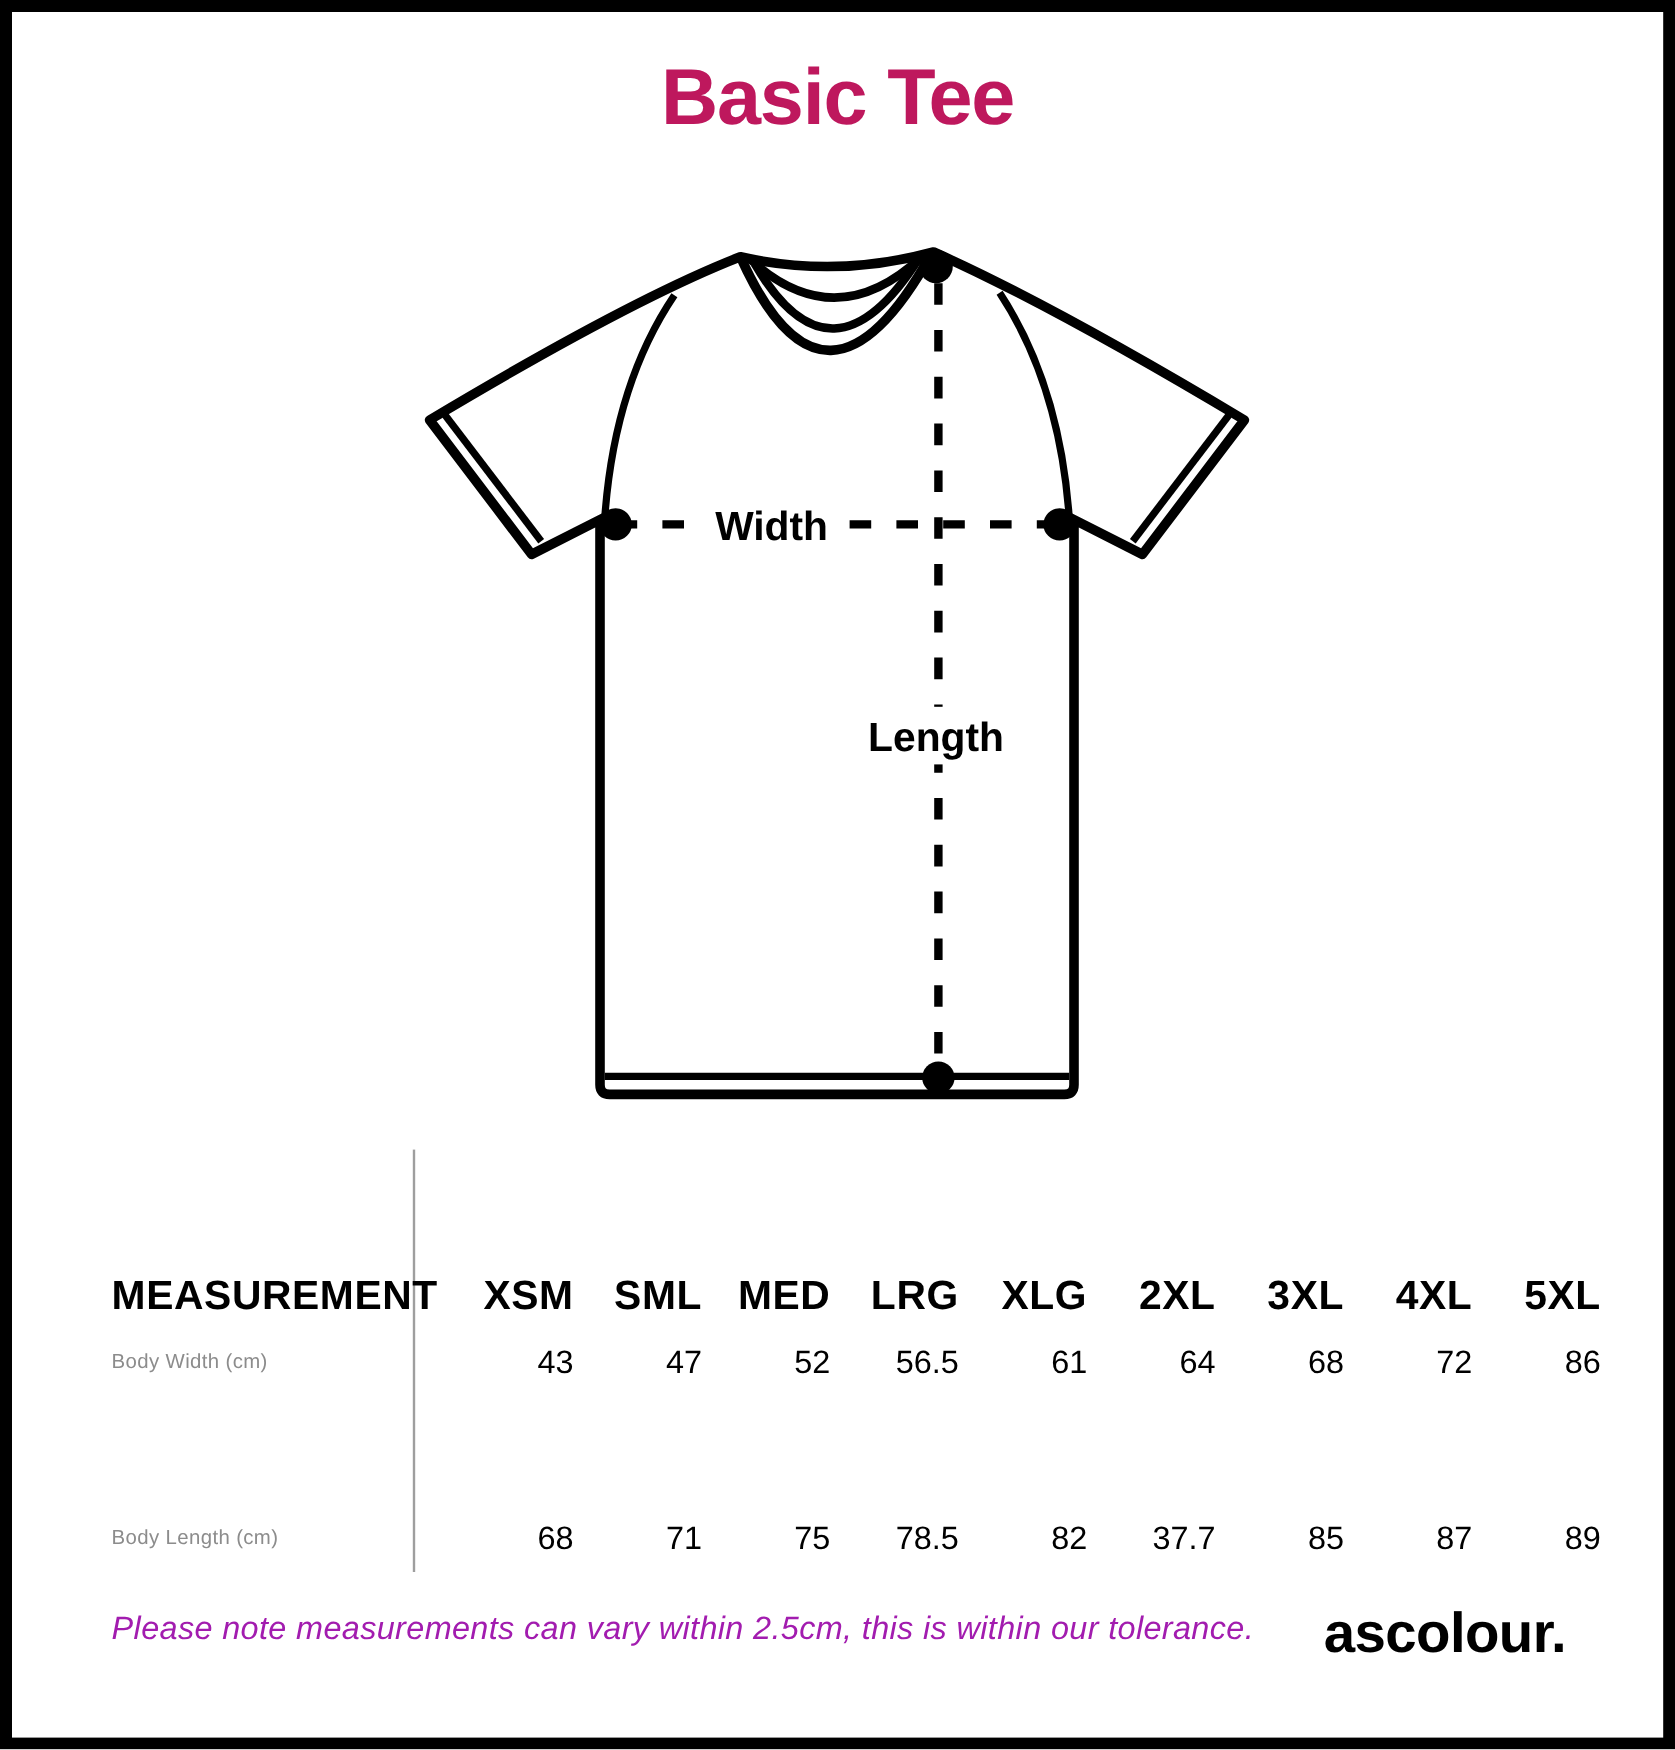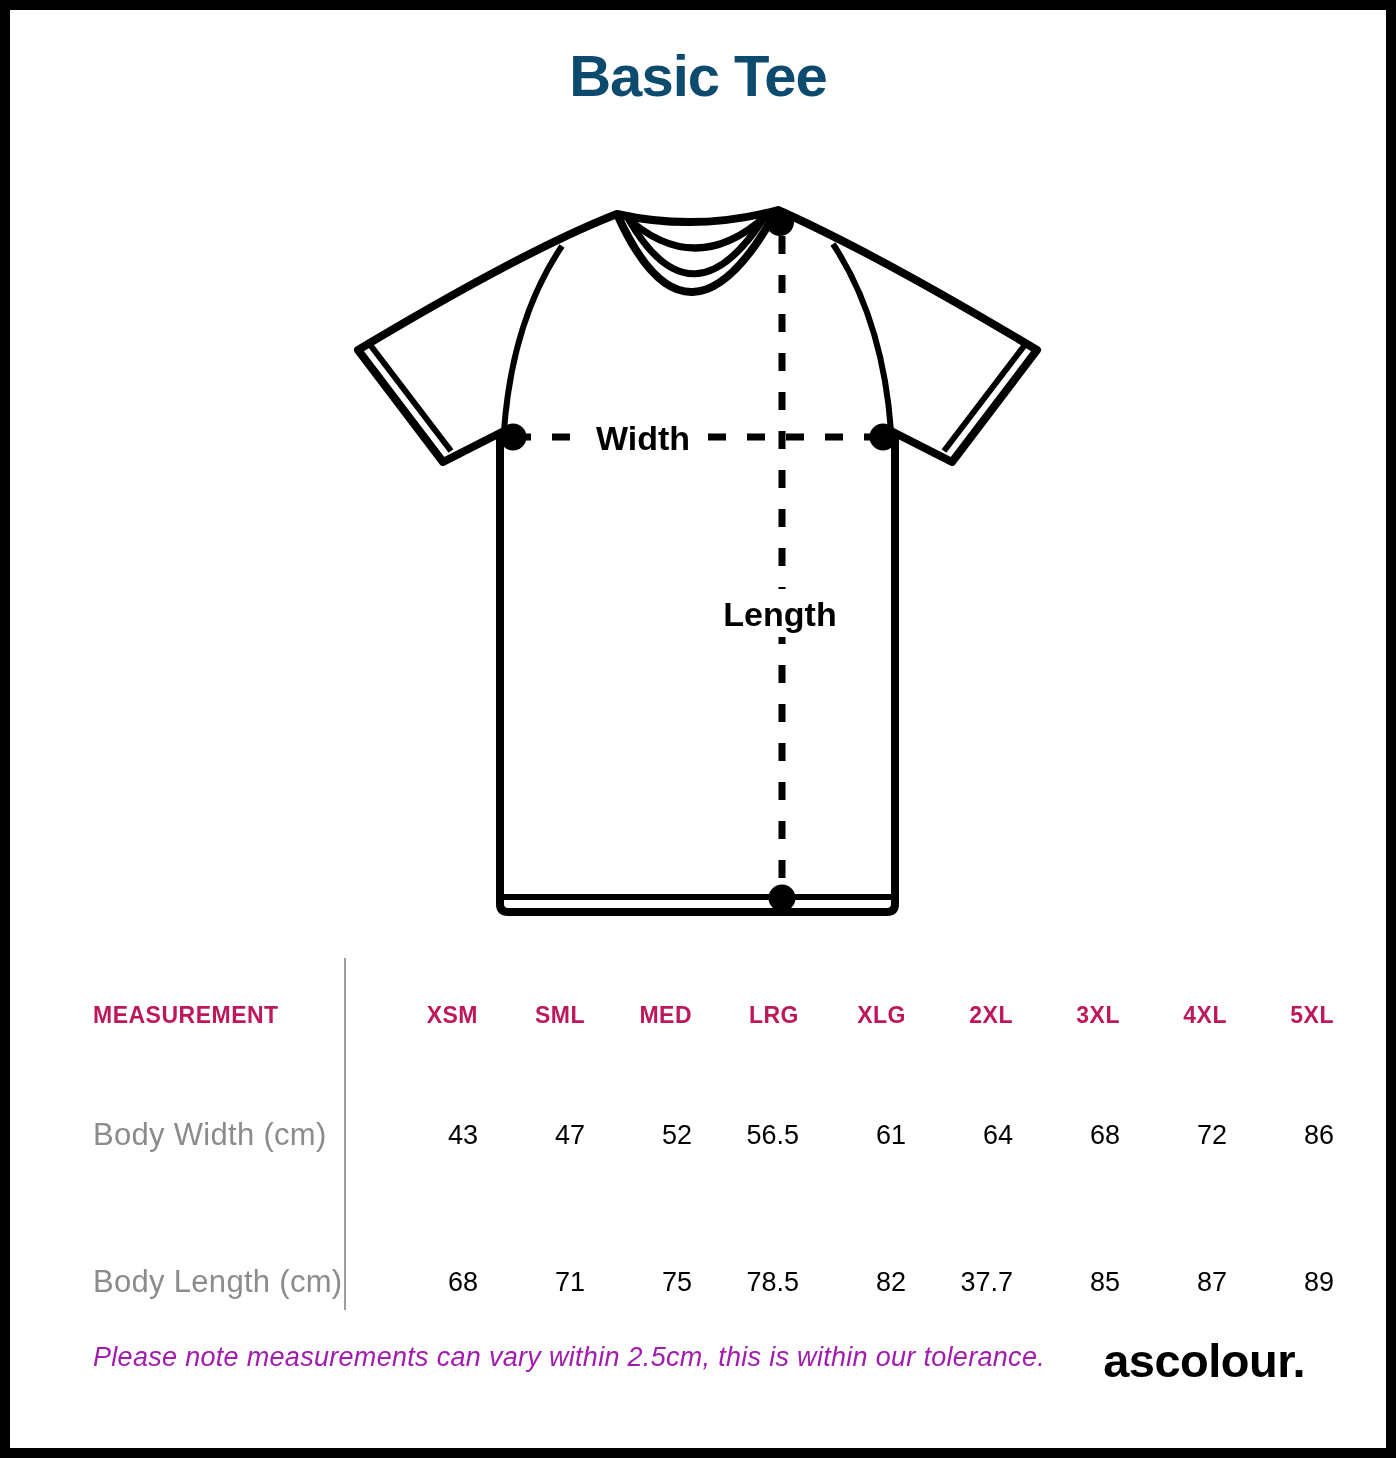--- a/index.html
+++ b/index.html
@@ -8,40 +8,40 @@
   .page {
     position:relative; width:1396px; height:1458px;
     background:#ffffff; overflow:hidden; margin:0 auto;
   }
   .page-border {
     position:absolute; inset:0; border:10px solid #000;
     pointer-events:none; z-index:50;
   }
   .title {
     position:absolute; top:44px; left:0; width:1396px;
-    text-align:center; font-size:58px; font-weight:bold;
-    letter-spacing:-1px; color:#0c4a6e; line-height:1.1;
+    text-align:center; font-size:66px; font-weight:bold;
+    letter-spacing:-1px; color:#be185d; line-height:1.1;
   }
   .shirt-svg { position:absolute; left:0; top:180px; }
   .svg-label { font-family:"Liberation Sans", sans-serif; font-size:34px; font-weight:bold; fill:#000; }
 
   .divider {
     position:absolute; left:344px; top:958px; width:2px; height:352px;
     background:#9e9e9e;
   }
   .trow {
     position:absolute; left:0; width:1334px; height:46px;
     display:grid; grid-template-columns:371px repeat(9,107px);
     align-items:center;
   }
   .trow .rlabel { padding-left:93px; text-align:left; }
   .trow .cell  { text-align:right; }
-  .header-row  { top:992px; font-size:23px; font-weight:bold; color:#be185d; letter-spacing:0.5px; }
+  .header-row  { top:1057px; font-size:34px; font-weight:bold; color:#000000; letter-spacing:0.5px; }
   .data-row    { font-size:27px; color:#000; }
-  .data-row .rlabel { font-size:31px; font-weight:normal; color:#8c8c8c; letter-spacing:0.3px; }
+  .data-row .rlabel { font-size:17px; font-weight:normal; color:#8c8c8c; letter-spacing:0.3px; }
   .row-width   { top:1112px; }
   .row-length  { top:1259px; }
 
   .footnote {
     position:absolute; left:93px; top:1342px;
     font-size:27px; font-style:italic; color:#a21caf; letter-spacing:0.3px;
   }
   .brand {
     position:absolute; right:91px; top:1333px;
     font-size:47px; font-weight:bold; color:#000; letter-spacing:-0.5px;

